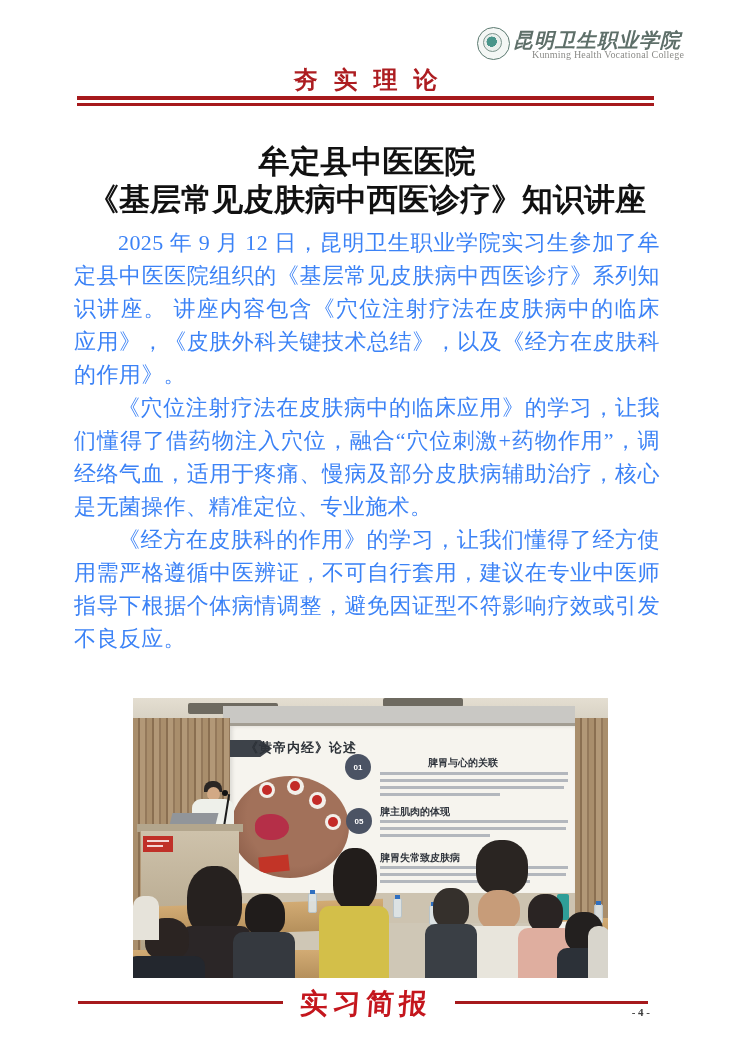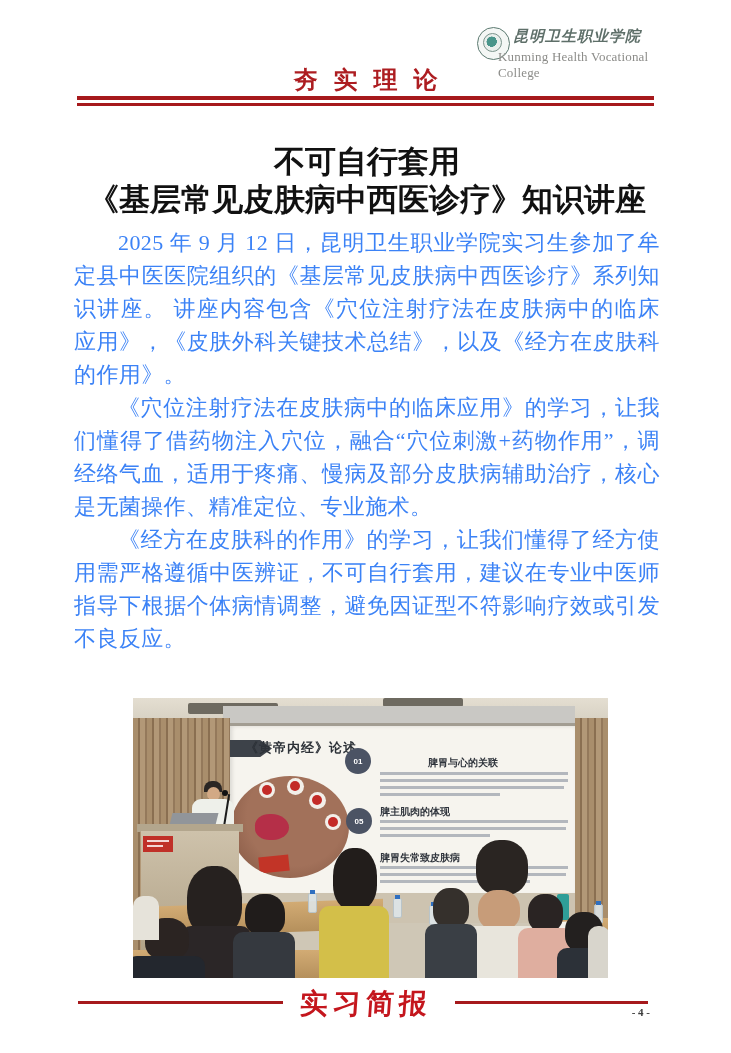--- a/index.html
+++ b/index.html
@@ -3,23 +3,23 @@
 <meta charset="utf-8">
 <style>
   html,body{margin:0;padding:0;background:#fff;}
   .page{position:relative;width:731px;height:1053px;background:#ffffff;overflow:hidden;
         font-family:"Liberation Serif","DejaVu Serif",serif;}
   
   .logo-seal{position:absolute;left:477px;top:27px;width:31px;height:31px;border-radius:50%;
              border:1.5px solid #5c7a71;background:#f4f7f5;}
   .logo-seal .inner{position:absolute;left:5px;top:5px;width:17px;height:17px;border-radius:50%;
              border:1px solid #7b948c;background:radial-gradient(circle at 45% 45%, #49958a 0 38%, #e9efec 40%);}
-  .logo-zh{position:absolute;left:513px;top:27px;width:150px;font-size:15px;font-weight:bold;font-style:italic;
+  .logo-zh{position:absolute;left:513px;top:27px;width:150px;font-size:20px;font-weight:bold;font-style:italic;
            color:#5e6f69;letter-spacing:1px;white-space:nowrap;}
-  .logo-en{position:absolute;left:498px;top:49px;width:170px;font-size:13px;color:#8c8c89;letter-spacing:0.2px;}
+  .logo-en{position:absolute;left:532px;top:49px;width:170px;font-size:10px;color:#8c8c89;letter-spacing:0.2px;}
   .section-title{position:absolute;left:0;top:64px;width:731px;text-align:center;
            font-family:"Liberation Sans","DejaVu Sans",sans-serif;font-weight:bold;font-size:24px;
            color:#ad1d21;letter-spacing:16px;text-indent:16px;}
   .hline{position:absolute;background:#a6191c;}
   .hline.t1{left:77px;top:96px;width:577px;height:3.5px;}
   .hline.t2{left:77px;top:103px;width:577px;height:2.5px;}
   
   .article{position:absolute;left:74px;top:143px;width:586px;color:#161616;}
   .article h1{margin:0;text-align:center;font-size:31px;line-height:38px;font-weight:bold;color:#111;}
   .article .paras{margin-top:7px;}
@@ -80,21 +80,21 @@
   <div class="logo-seal">
       <div class="inner"></div>
     </div>
   <div class="logo-zh">昆明卫生职业学院</div>
   <div class="logo-en">Kunming Health Vocational College</div>
   <div class="section-title">夯实理论</div>
   <div class="hline t1"></div>
   <div class="hline t2"></div>
 
   <div class="article">
-    <h1>不可自行套用</h1>
+    <h1>牟定县中医医院</h1>
     <h1>《基层常见皮肤病中西医诊疗》知识讲座</h1>
     <div class="paras">
       <p>2025 年 9 月 12 日，昆明卫生职业学院实习生参加了牟定县中医医院组织的《基层常见皮肤病中西医诊疗》系列知识讲座。 讲座内容包含《穴位注射疗法在皮肤病中的临床应用》，《皮肤外科关键技术总结》，以及《经方在皮肤科的作用》。</p>
       <p>《穴位注射疗法在皮肤病中的临床应用》的学习，让我们懂得了借药物注入穴位，融合“穴位刺激+药物作用”，调经络气血，适用于疼痛、慢病及部分皮肤病辅助治疗，核心是无菌操作、精准定位、专业施术。</p>
       <p>《经方在皮肤科的作用》的学习，让我们懂得了经方使用需严格遵循中医辨证，不可自行套用，建议在专业中医师指导下根据个体病情调整，避免因证型不符影响疗效或引发不良反应。</p>
     </div>
   </div>
 
   <div class="photo">
     <div class="ceiling"></div>
@@ -119,21 +119,21 @@
       <div class="cup" style="left:78px;top:16px;width:17px;height:17px;">
           <div class="red"></div>
         </div>
       <div class="cup" style="left:94px;top:38px;width:16px;height:16px;">
           <div class="red"></div>
         </div>
       <div class="rose"></div>
       <div class="dish"></div>
     </div>
 
-    <div class="numcircle" style="left:212px;top:50px;">01</div>
+    <div class="numcircle" style="left:212px;top:56px;">01</div>
     <div class="sheading" style="top:58px;margin-left:48px;">脾胃与心的关联</div>
     <div class="bar" style="top:74px;width:188px;"></div>
     <div class="bar" style="top:81px;width:188px;"></div>
     <div class="bar" style="top:88px;width:184px;"></div>
     <div class="bar" style="top:95px;width:120px;"></div>
 
     <div class="numcircle" style="left:213px;top:110px;">05</div>
     <div class="sheading" style="top:107px;">脾主肌肉的体现</div>
     <div class="bar" style="top:122px;width:188px;"></div>
     <div class="bar" style="top:129px;width:186px;"></div>

